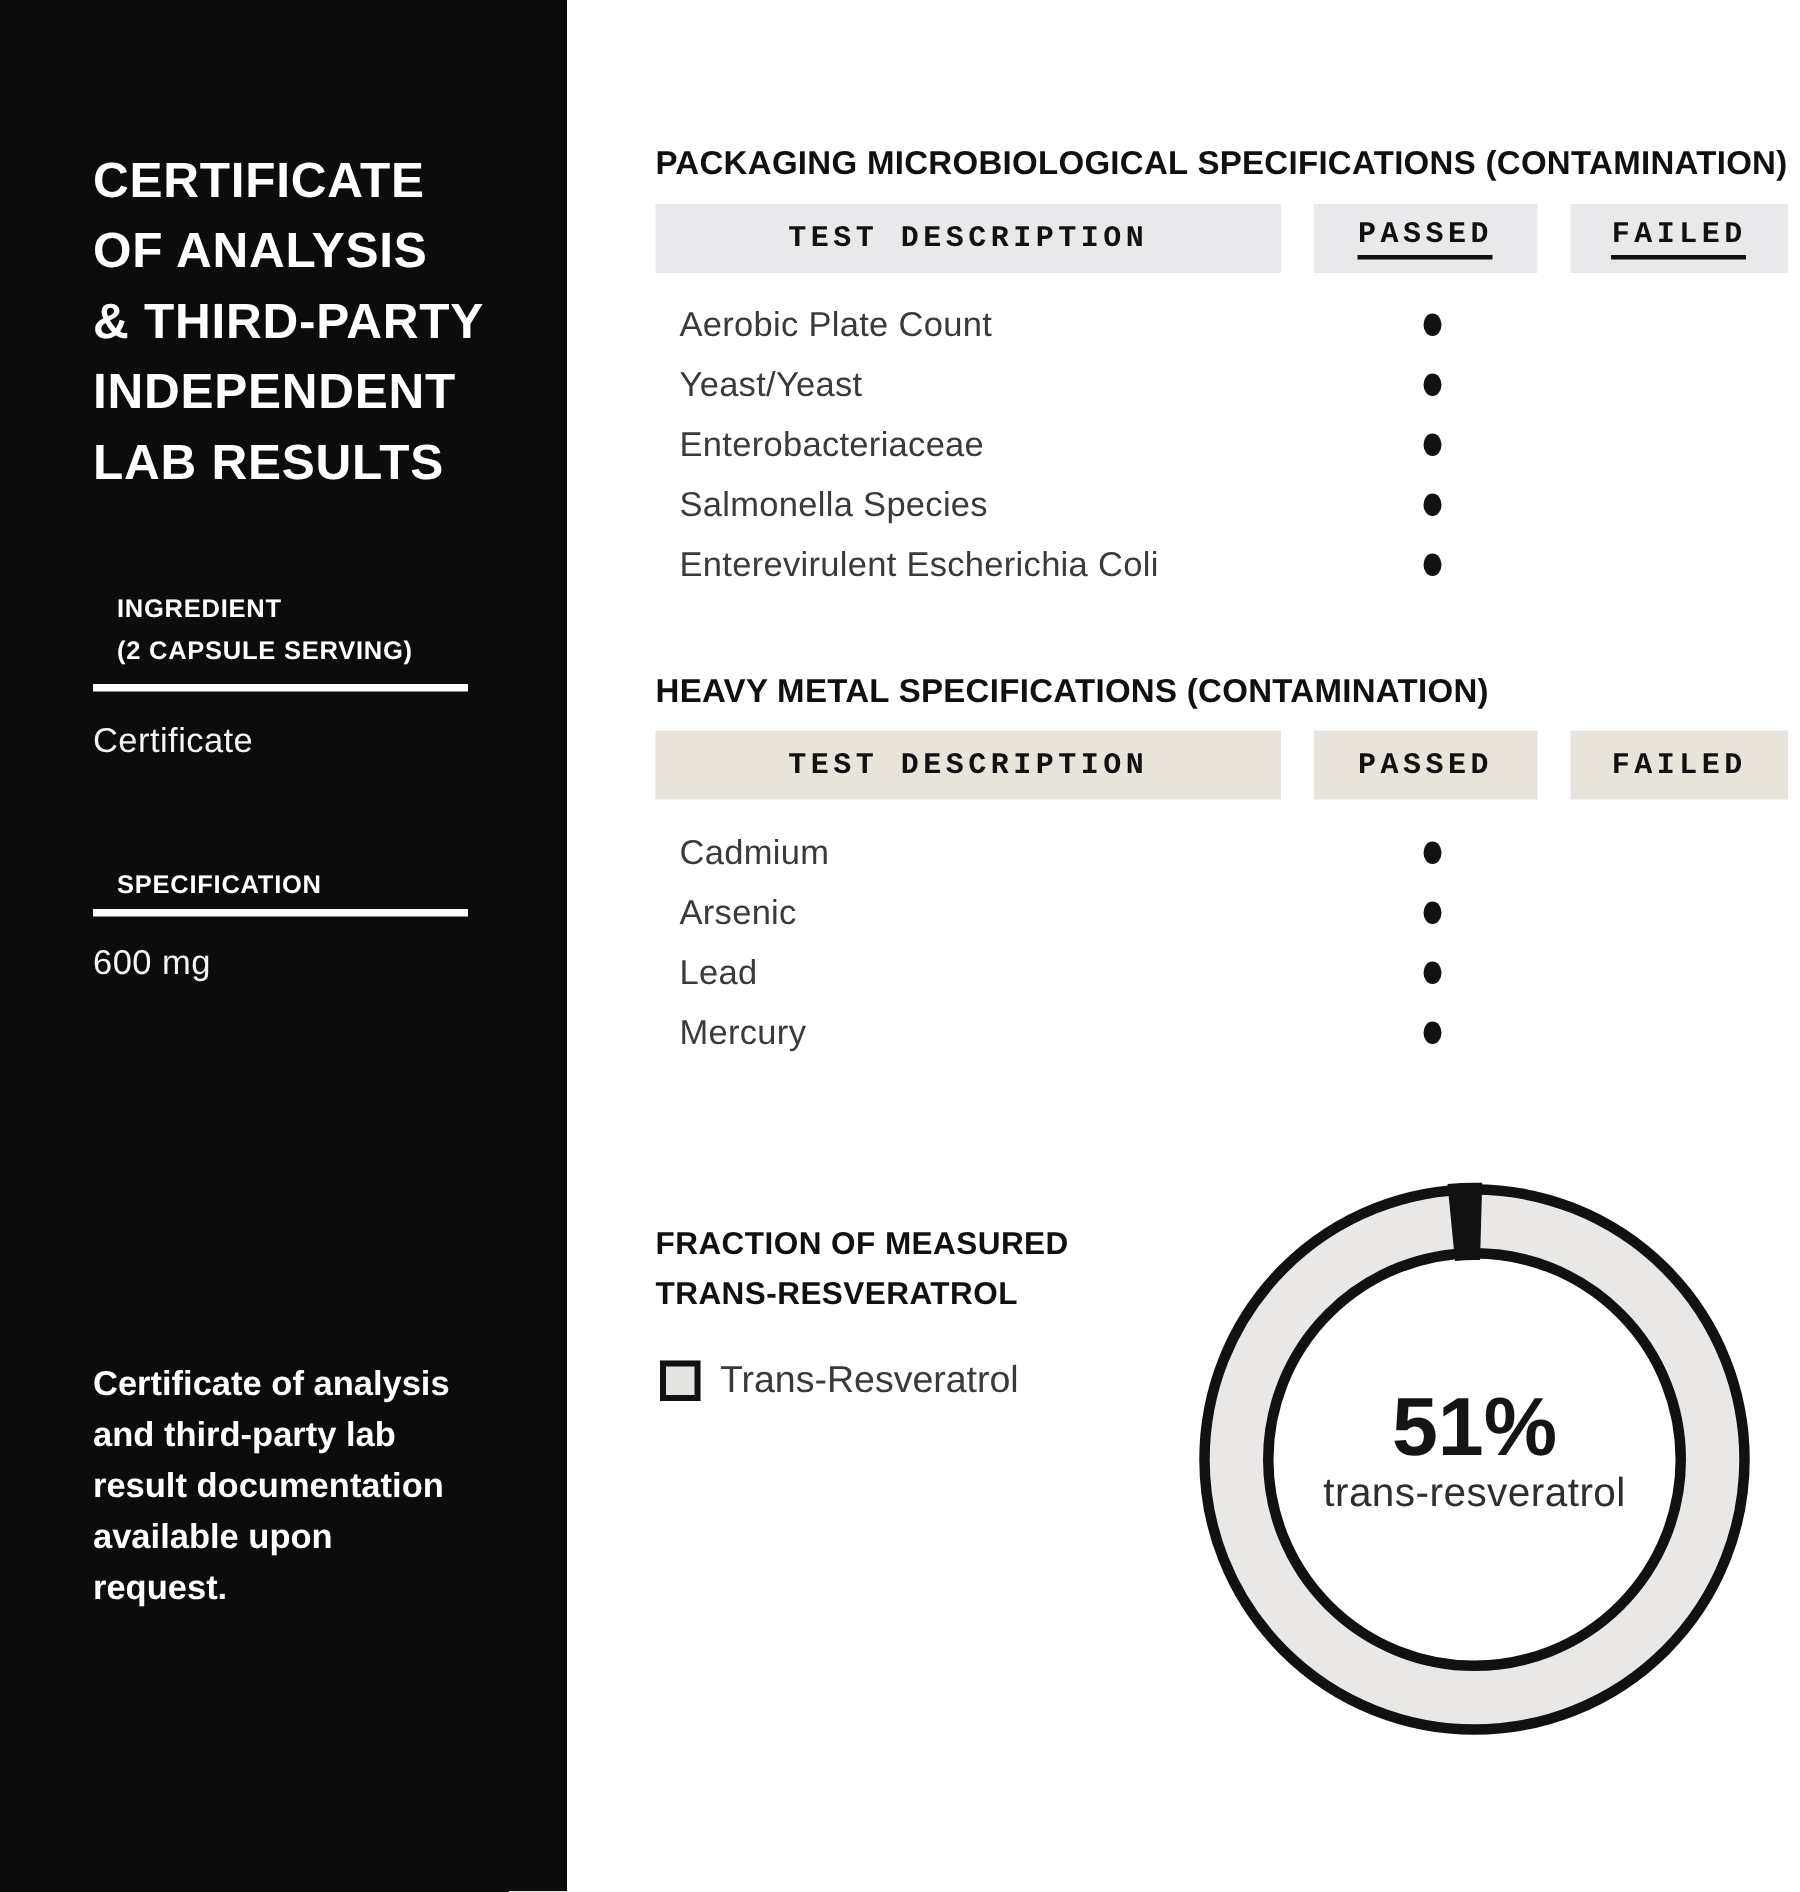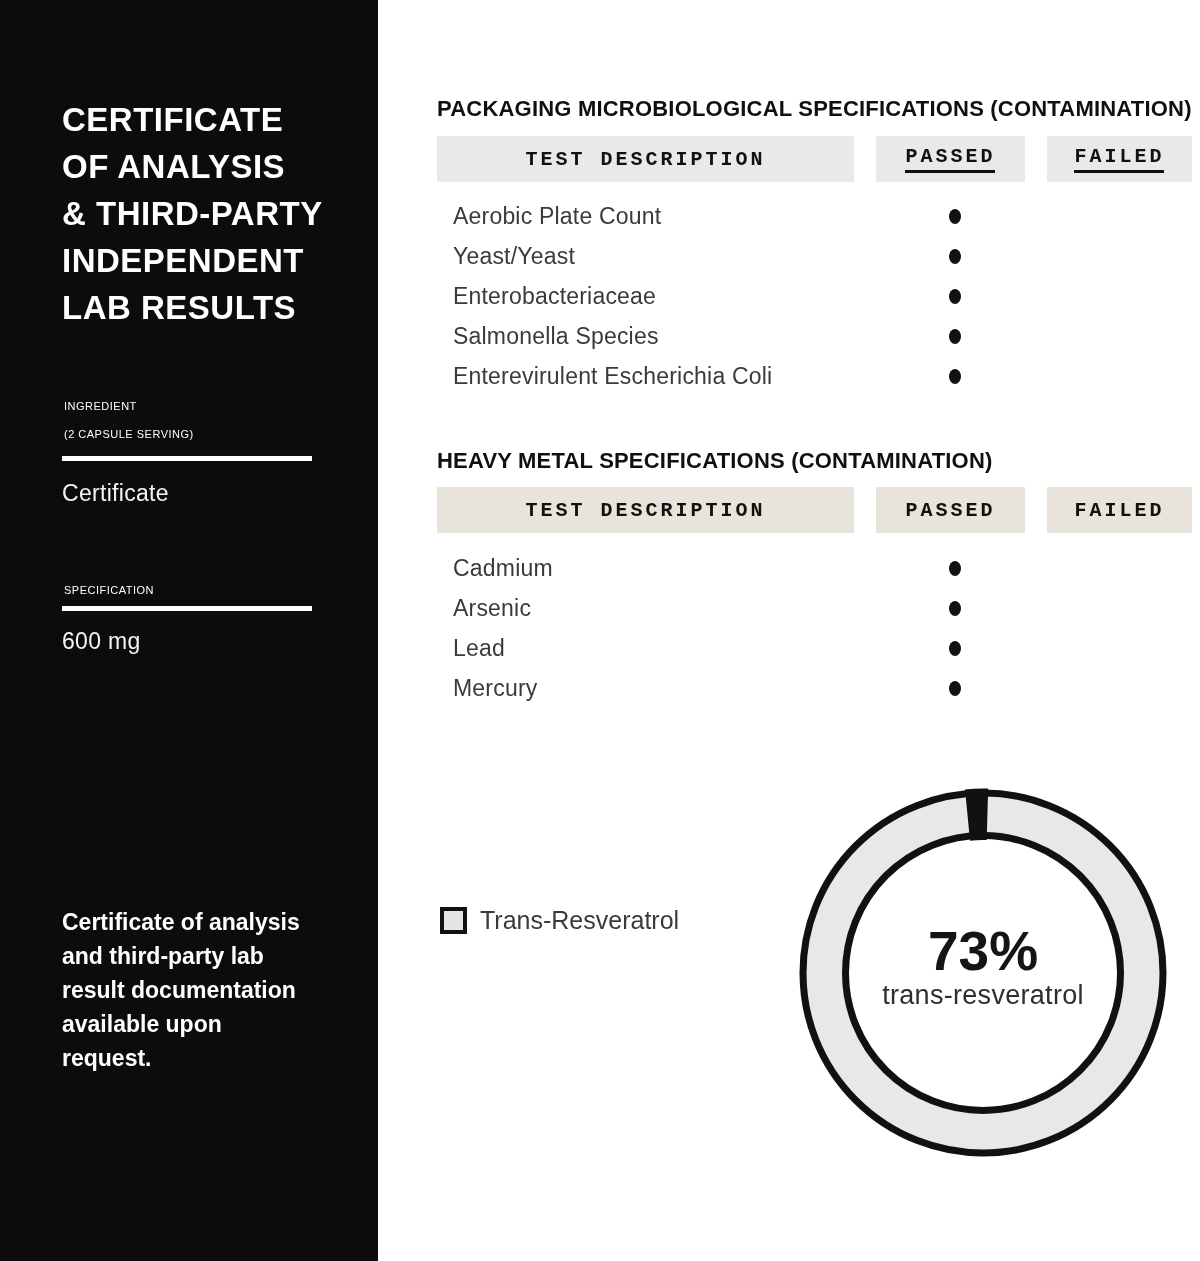--- a/index.html
+++ b/index.html
@@ -26,23 +26,23 @@
     position: absolute;
     left: 62px; top: 96px;
     font-size: 33px;
     font-weight: 700;
     line-height: 47px;
     letter-spacing: 0.5px;
     white-space: pre-line;
   }
   .side-label {
     position: absolute;
-    left: 64px;
-    font-size: 11px;
-    font-weight: 400;
+    left: 78px;
+    font-size: 17px;
+    font-weight: 700;
     line-height: 28px;
     letter-spacing: 0.5px;
     white-space: pre-line;
   }
   .side-label.ingredient { top: 392px; }
   .side-label.specification { top: 576px; }
   .side-rule {
     position: absolute;
     left: 62px;
     width: 250px; height: 5px;
@@ -333,33 +333,35 @@
         <div class="cell desc">Mercury</div>
         <div class="cell pass">
             <span class="dot"></span>
           </div>
         <div class="cell fail">
             <span class="dot" style="visibility: hidden;"></span>
           </div>
       </div>
     </div>
 
+    <div class="fraction-title">FRACTION OF MEASURED
+TRANS-RESVERATROL</div>
 
     <div class="legend">
       <span class="legend-swatch" style="background: rgb(228, 228, 226);"></span>
       <span class="legend-label">Trans-Resveratrol</span>
     </div>
 
     <div class="donut">
       <svg width="372" height="372" viewBox="0 0 372 372">
         <circle id="donut-ring" cx="186" cy="186" r="158.5" fill="none" stroke="#e9e8e6" stroke-width="39"></circle>
         <circle cx="186" cy="186" r="180" fill="none" stroke="#111111" stroke-width="7"></circle>
         <circle cx="186" cy="186" r="137.5" fill="none" stroke="#111111" stroke-width="7"></circle>
         <path id="donut-wedge" d="M 173.02 53.63 L 168.00 2.38 A 184.5 184.5 0 0 1 191.15 1.57 L 189.71 53.05 A 133 133 0 0 0 173.02 53.63 Z" fill="#111111"></path>
       </svg>
       <div class="donut-center">
-        <div class="donut-value">73%</div>
+        <div class="donut-value">51%</div>
         <div class="donut-caption">trans-resveratrol</div>
       </div>
     </div>
 
   </div>
 </div>
 
 </body></html>

